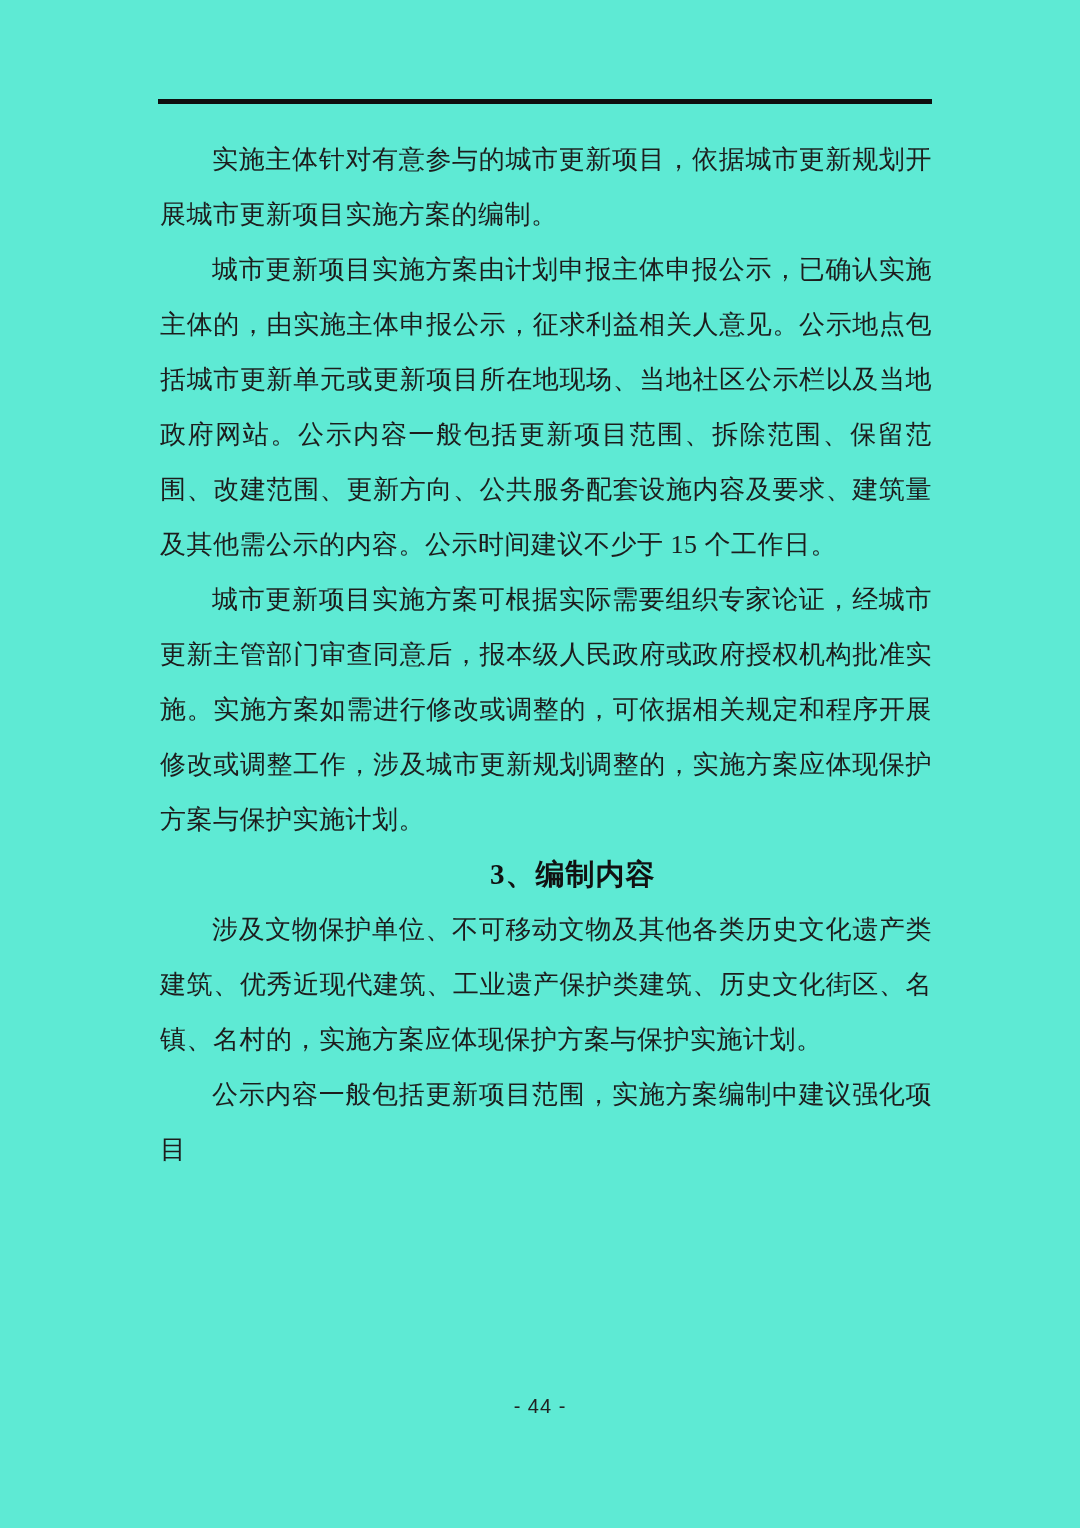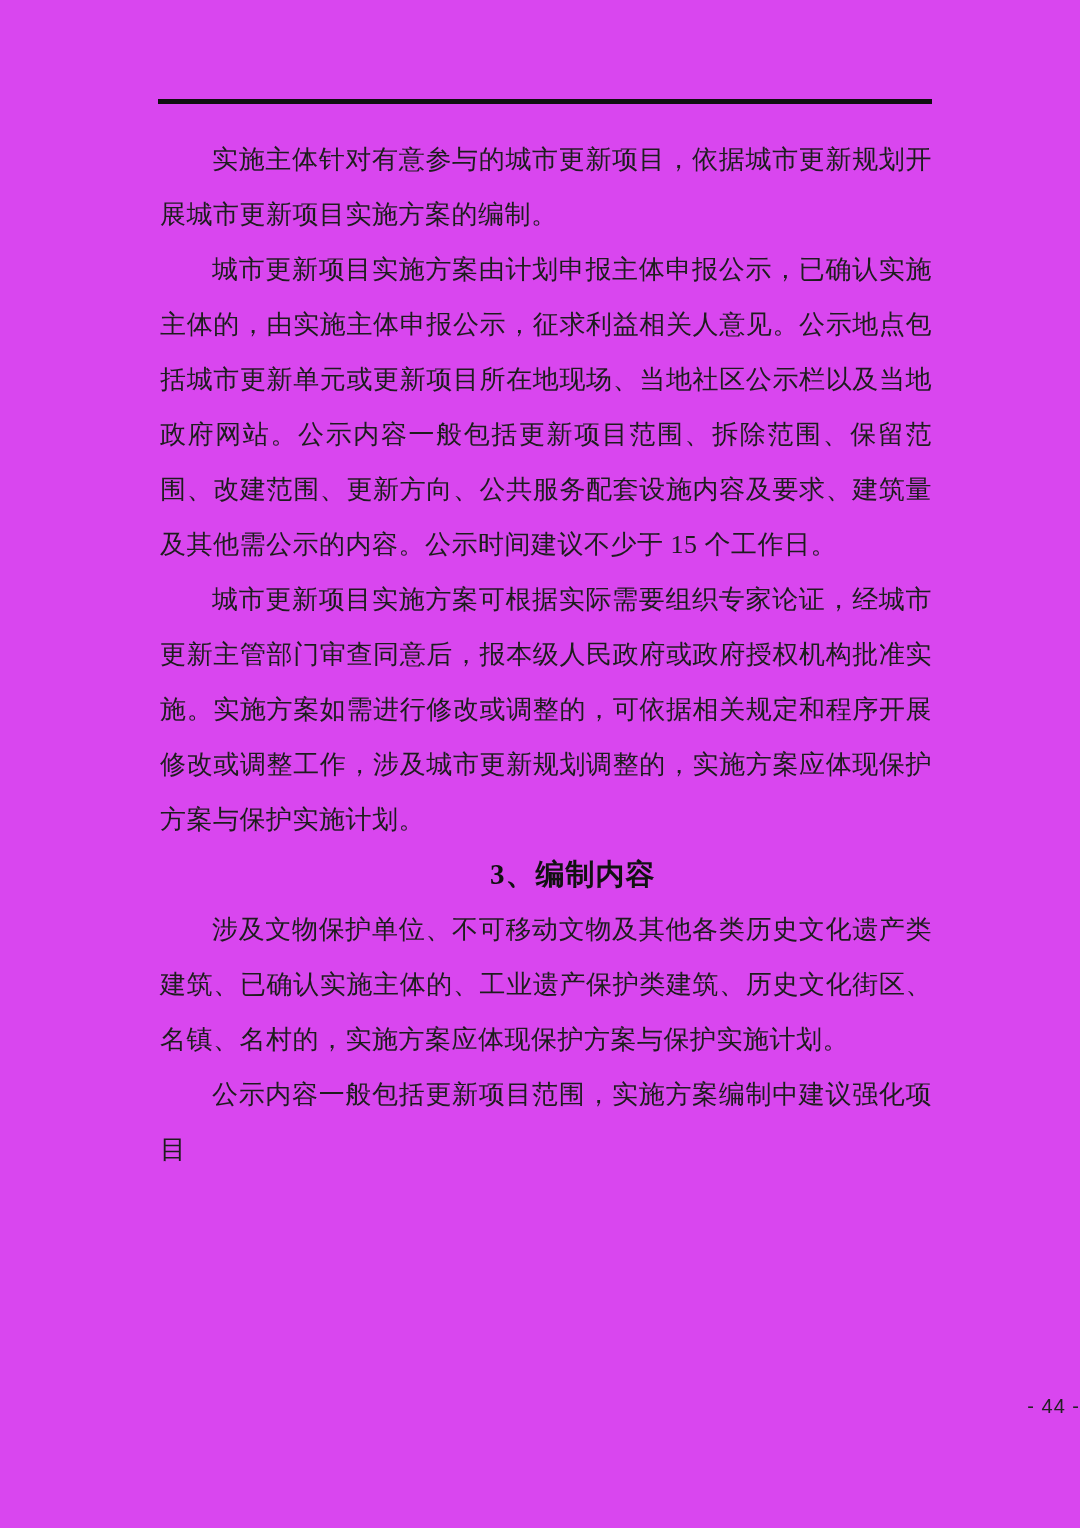--- a/index.html
+++ b/index.html
@@ -4,21 +4,21 @@
 <style>
   html, body {
     margin: 0;
     padding: 0;
     background: #ffffff;
   }
   .page {
     position: relative;
     width: 1080px;
     height: 1528px;
-    background: #d946ef;
+    background: #5eead4;
     font-family: "Liberation Serif", "DejaVu Serif", serif;
     color: #1d1d1d;
     overflow: hidden;
   }
   .header-rule {
     position: absolute;
     top: 99px;
     left: 158px;
     width: 774px;
     height: 5px;
@@ -47,40 +47,40 @@
     text-indent: 1.85em;
     letter-spacing: 1px;
     color: #111111;
     text-align: center;
   }
   .page-footer {
     position: absolute;
     top: 1395px;
     left: 0;
     width: 100%;
-    text-align: right;
+    text-align: center;
     font-size: 20px;
     letter-spacing: 1px;
     color: #222222;
     font-family: "Liberation Sans", "DejaVu Sans", sans-serif;
   }
 </style>
 </head>
 <body>
 
 <div class="page">
 
   <div class="header-rule"></div>
 
   <div class="content">
     <p class="body-para">实施主体针对有意参与的城市更新项目，依据城市更新规划开展城市更新项目实施方案的编制。</p>
     <p class="body-para">城市更新项目实施方案由计划申报主体申报公示，已确认实施主体的，由实施主体申报公示，征求利益相关人意见。公示地点包括城市更新单元或更新项目所在地现场、当地社区公示栏以及当地政府网站。公示内容一般包括更新项目范围、拆除范围、保留范围、改建范围、更新方向、公共服务配套设施内容及要求、建筑量及其他需公示的内容。公示时间建议不少于 15 个工作日。</p>
     <p class="body-para">城市更新项目实施方案可根据实际需要组织专家论证，经城市更新主管部门审查同意后，报本级人民政府或政府授权机构批准实施。实施方案如需进行修改或调整的，可依据相关规定和程序开展修改或调整工作，涉及城市更新规划调整的，实施方案应体现保护方案与保护实施计划。</p>
 
     <h3 class="section-heading">3、编制内容</h3>
 
-    <p class="body-para">涉及文物保护单位、不可移动文物及其他各类历史文化遗产类建筑、已确认实施主体的、工业遗产保护类建筑、历史文化街区、名镇、名村的，实施方案应体现保护方案与保护实施计划。</p>
+    <p class="body-para">涉及文物保护单位、不可移动文物及其他各类历史文化遗产类建筑、优秀近现代建筑、工业遗产保护类建筑、历史文化街区、名镇、名村的，实施方案应体现保护方案与保护实施计划。</p>
     <p class="body-para">公示内容一般包括更新项目范围，实施方案编制中建议强化项目</p>
   </div>
 
   <div class="page-footer">- 44 -</div>
 
 </div>
 
 </body></html>

